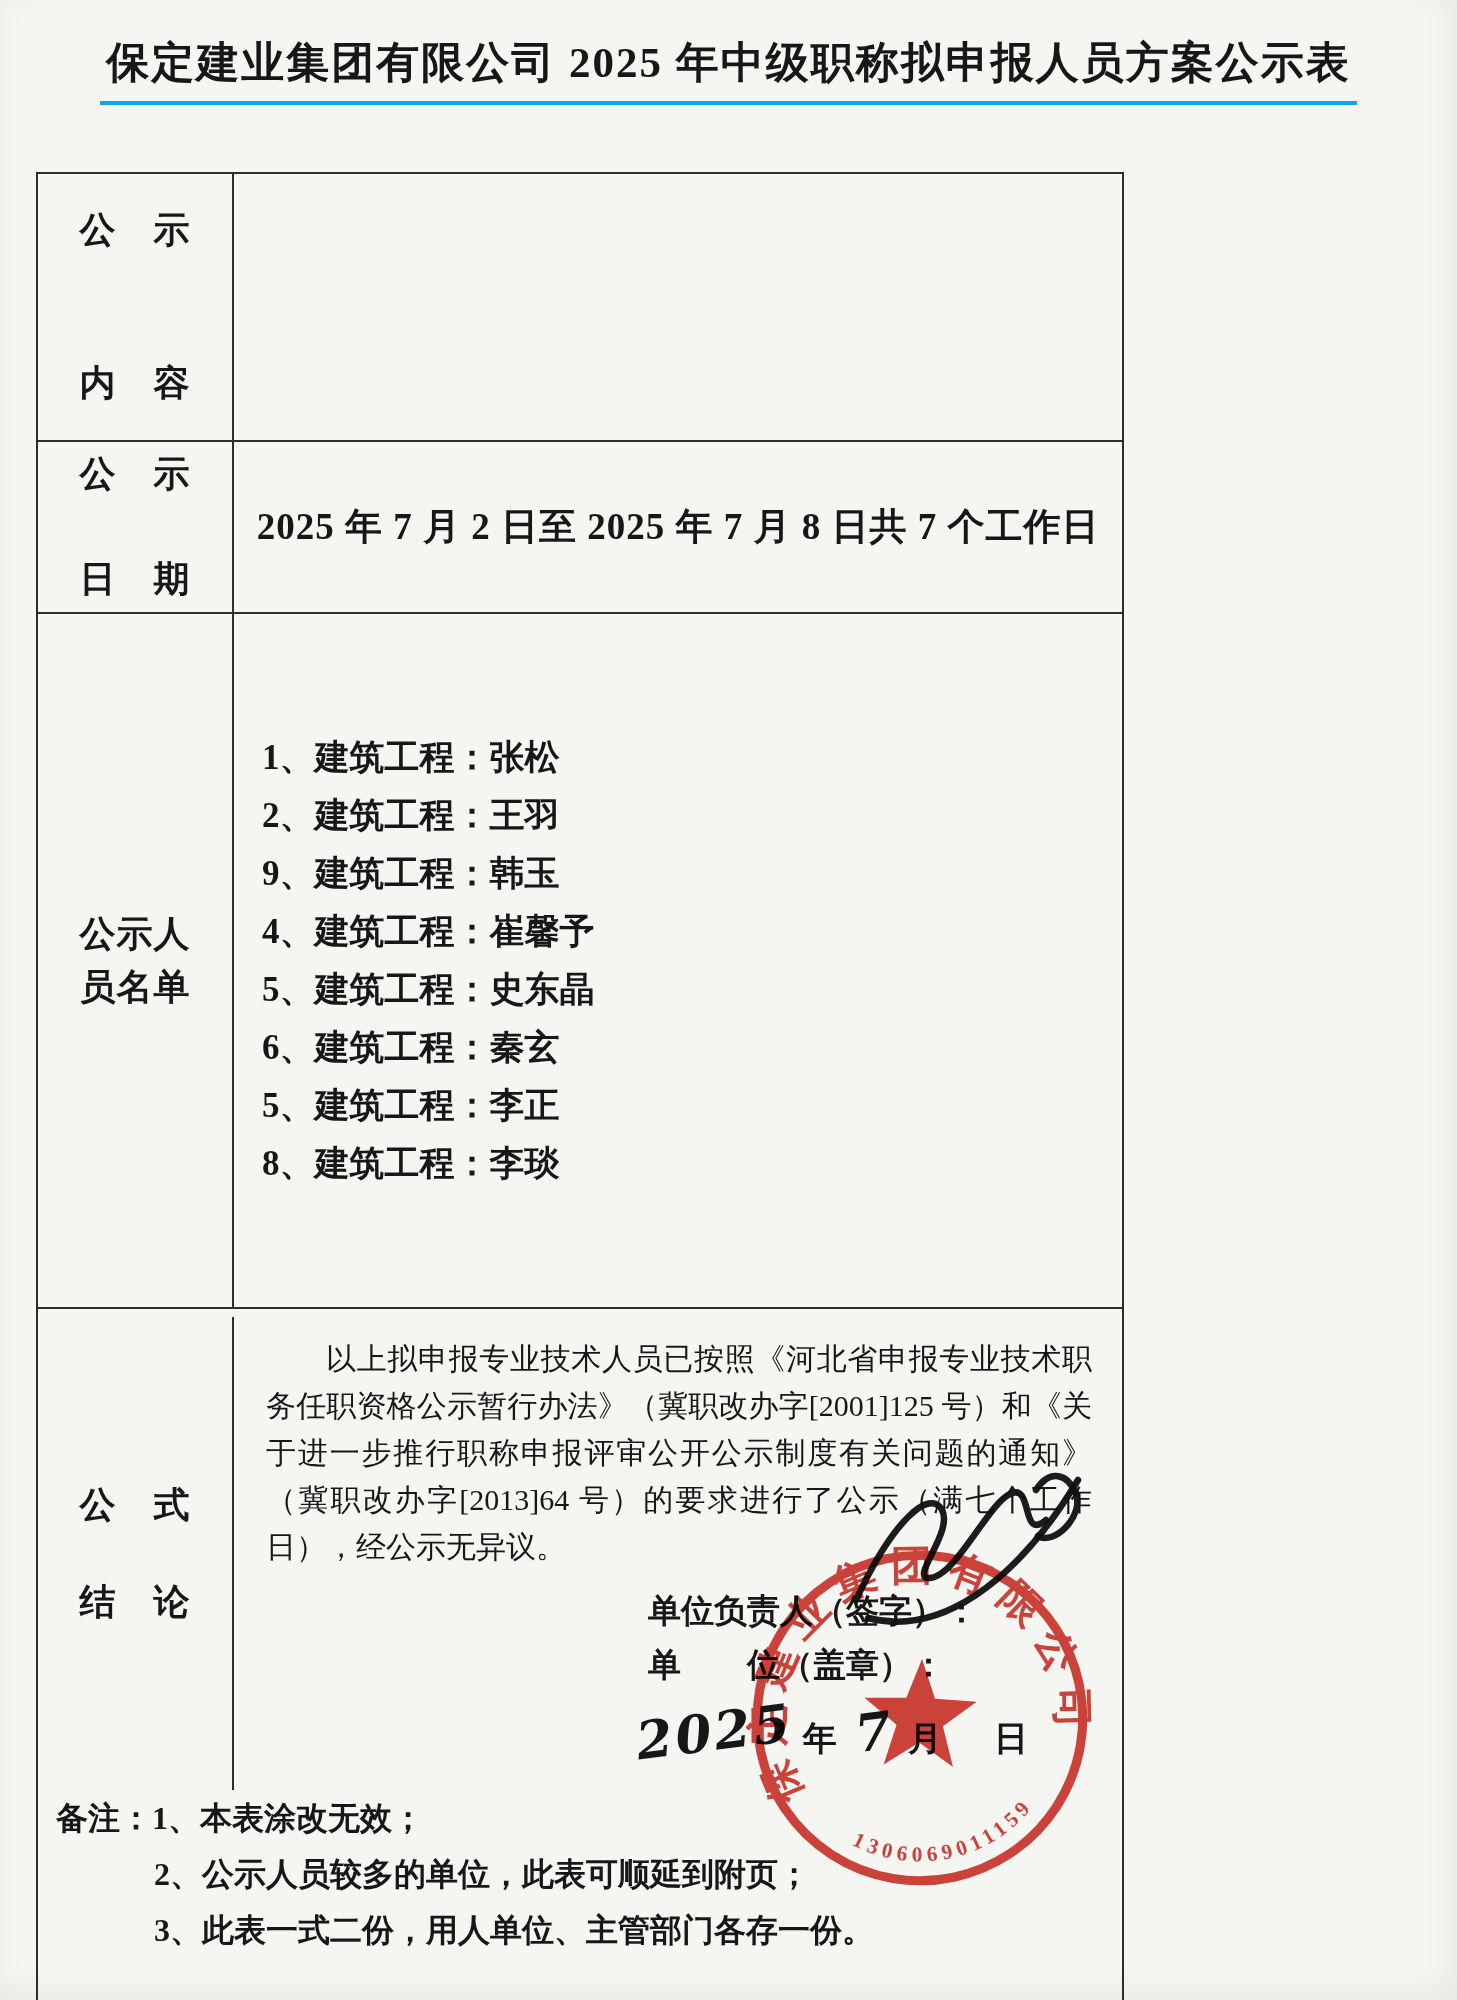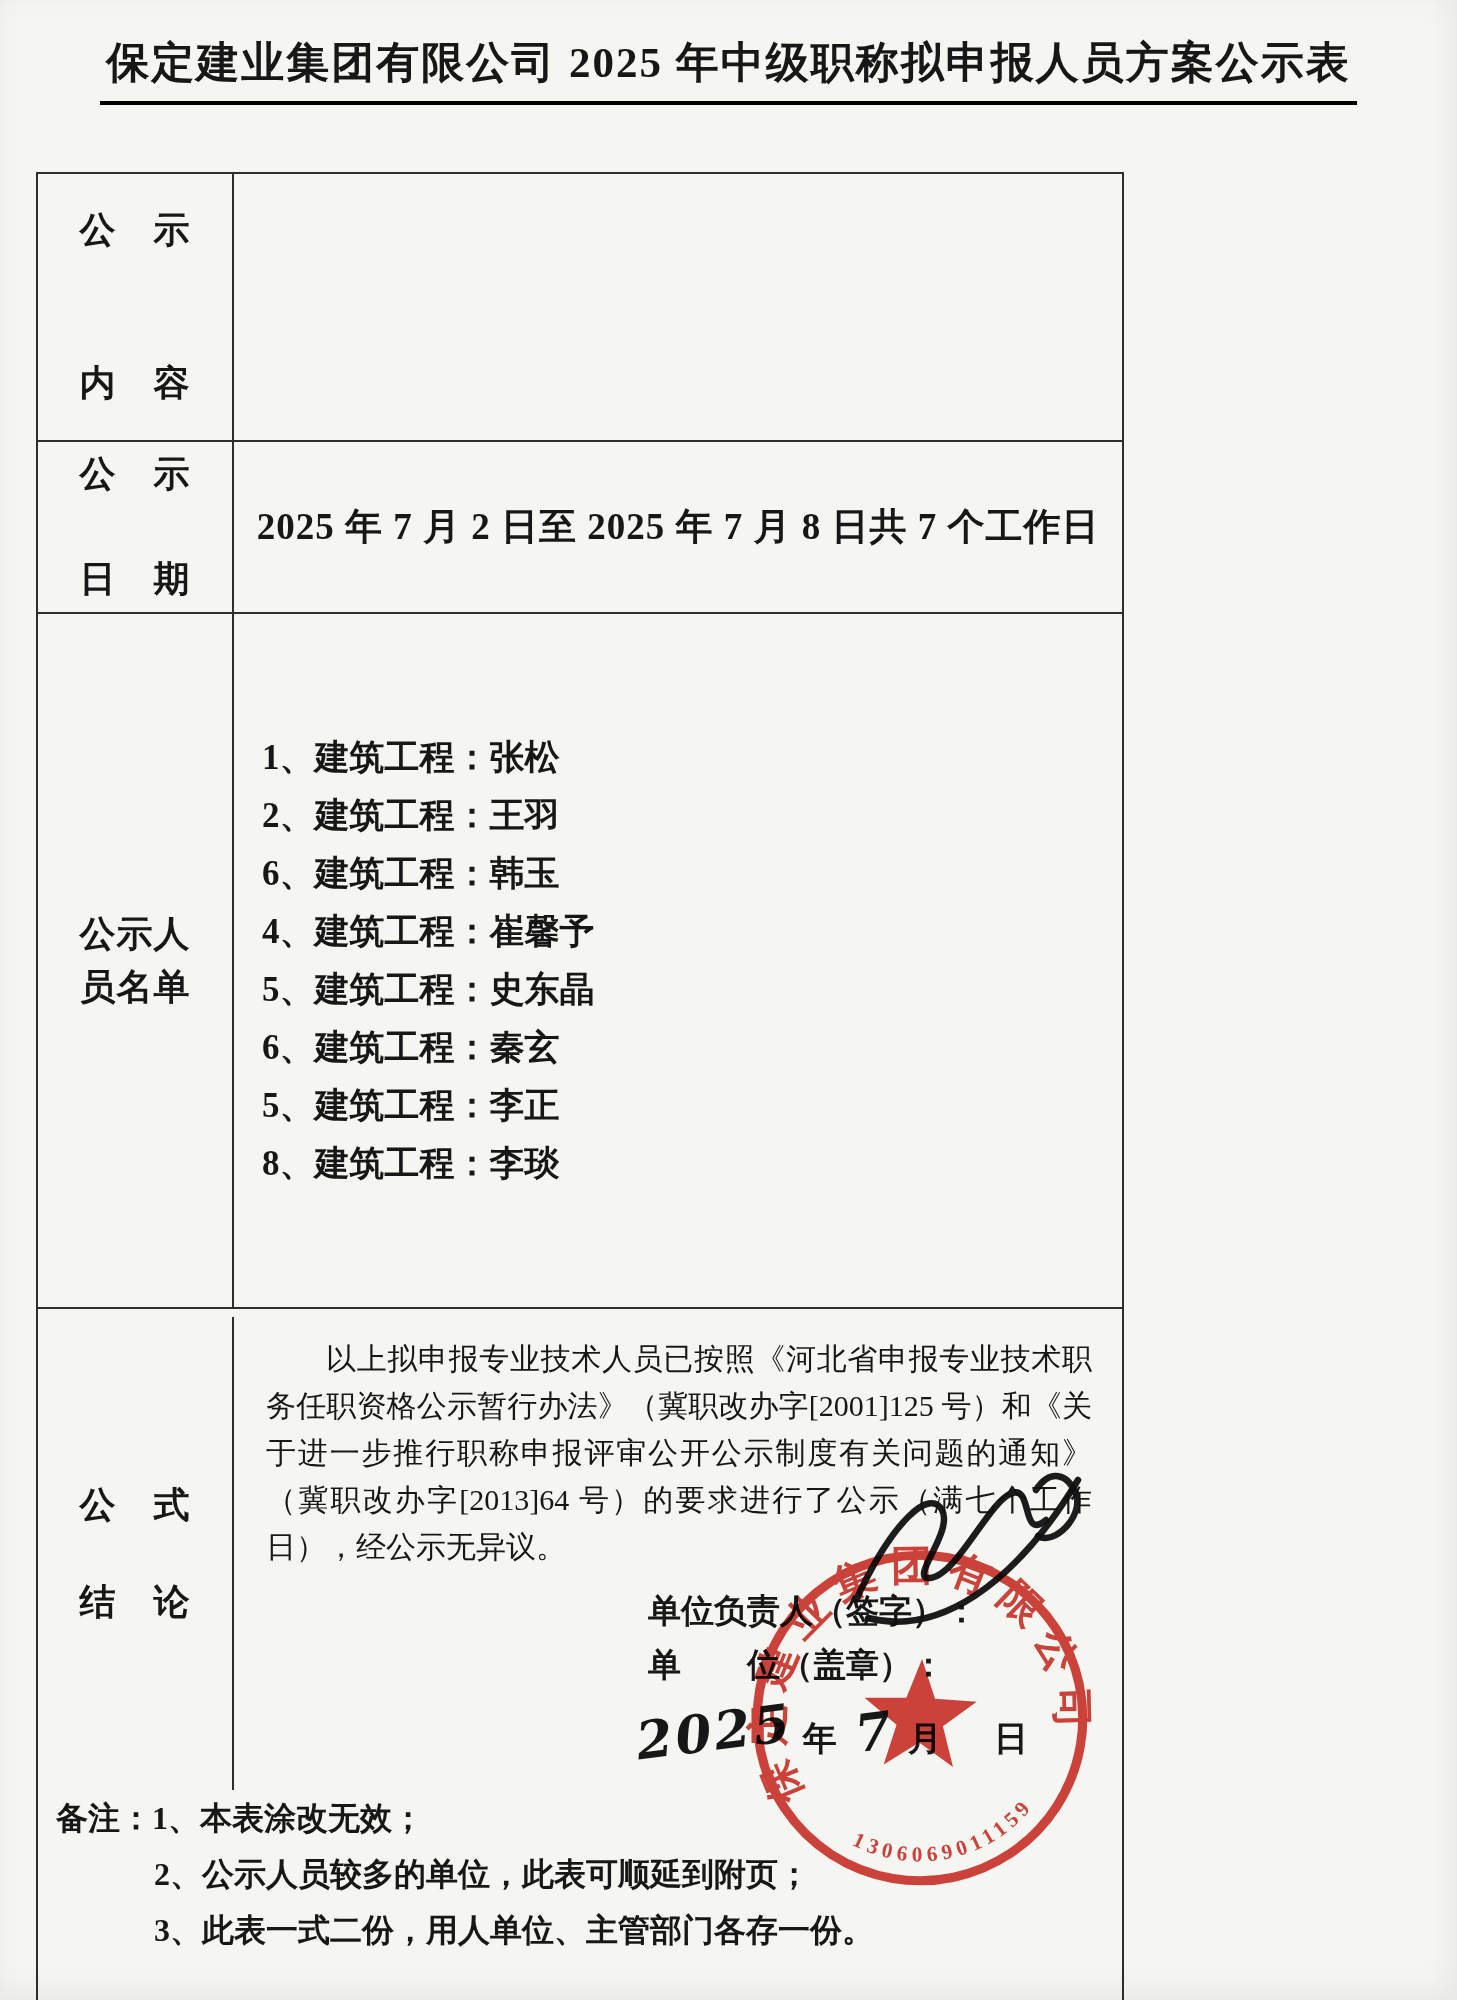--- a/index.html
+++ b/index.html
@@ -11,21 +11,21 @@
     color:#171717;
   }
   .page::after{
     content:""; position:absolute; inset:0; pointer-events:none;
     box-shadow:inset -6px -8px 30px rgba(0,0,0,.06);
   }
   
   .title-wrap { position:absolute; top:34px; left:0; width:100%; text-align:center; }
   .title {
     display:inline-block; font-size:43px; font-weight:bold; letter-spacing:2px;
-    border-bottom:4px solid #000000; padding:0 6px 9px 6px; white-space:nowrap;
+    border-bottom:4px solid #0ea5e9; padding:0 6px 9px 6px; white-space:nowrap;
   }
   
   .doc-table {
     position:absolute; left:36px; top:172px; width:1088px; height:1856px;
     border:2px solid #2e2e2e; box-sizing:border-box; display:flex; flex-direction:column;
   }
   .t-row { display:flex; box-sizing:border-box; border-bottom:2px solid #2e2e2e; }
   .t-row:last-child { border-bottom:none; }
   .label-cell {
     width:196px; box-sizing:border-box; border-right:2px solid #2e2e2e;
@@ -112,21 +112,21 @@
 
     <div class="t-row row-names">
       <div class="label-cell">
         <span>公示人</span>
         <span>员名单</span>
       </div>
       <div class="content-cell">
         <div class="names-list">
             <div>1、建筑工程：张松</div>
             <div>2、建筑工程：王羽</div>
-            <div>6、建筑工程：韩玉</div>
+            <div>9、建筑工程：韩玉</div>
             <div>4、建筑工程：崔馨予</div>
             <div>5、建筑工程：史东晶</div>
             <div>6、建筑工程：秦玄</div>
             <div>5、建筑工程：李正</div>
             <div>8、建筑工程：李琰</div>
           </div>
       </div>
     </div>
 
     <div class="t-row row-concl">

